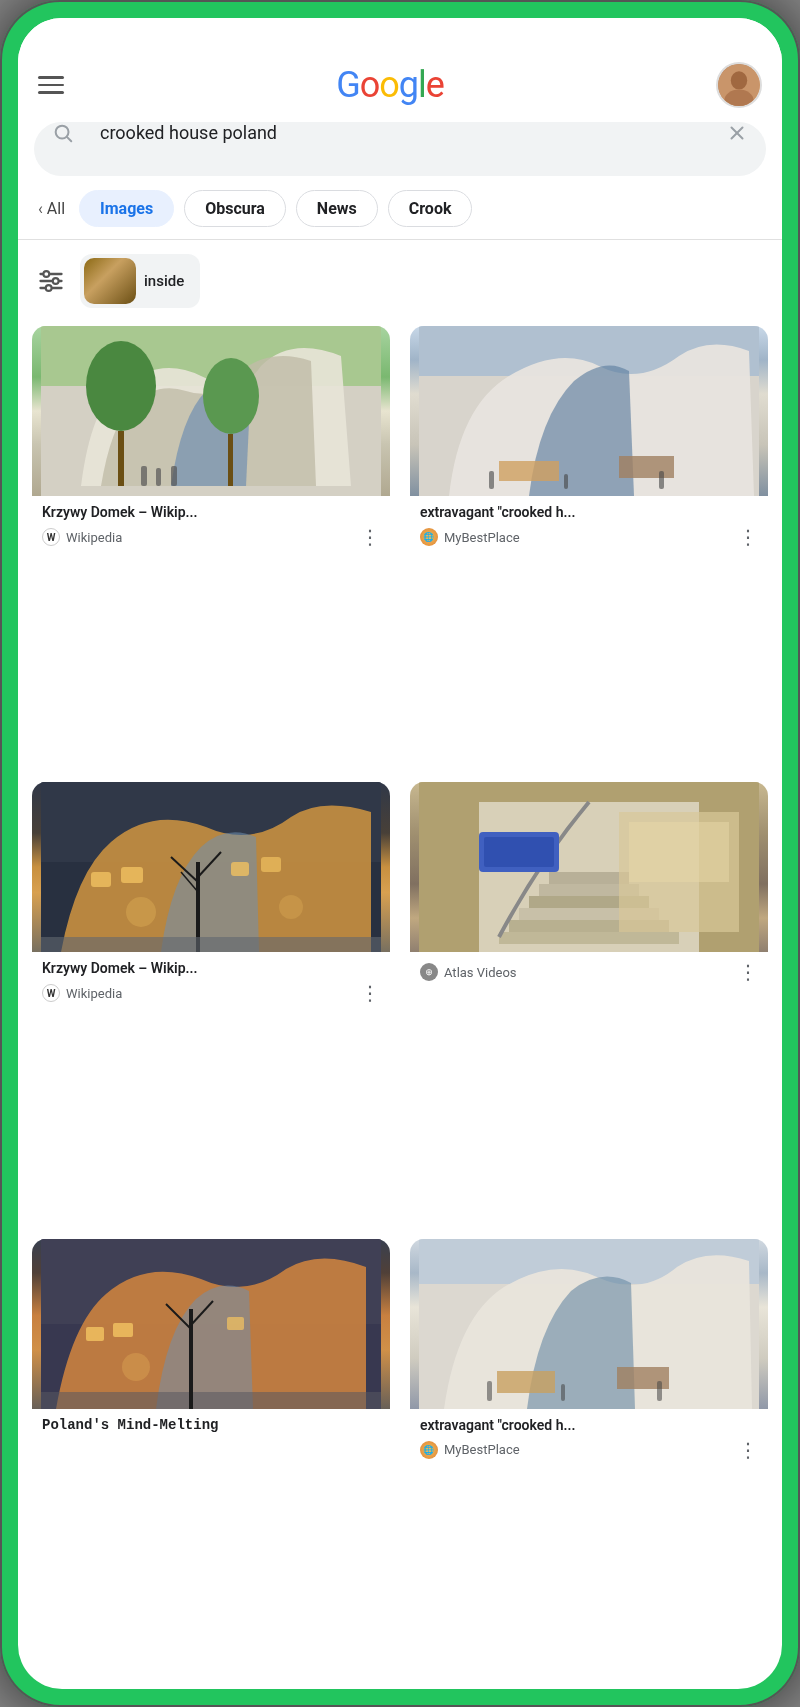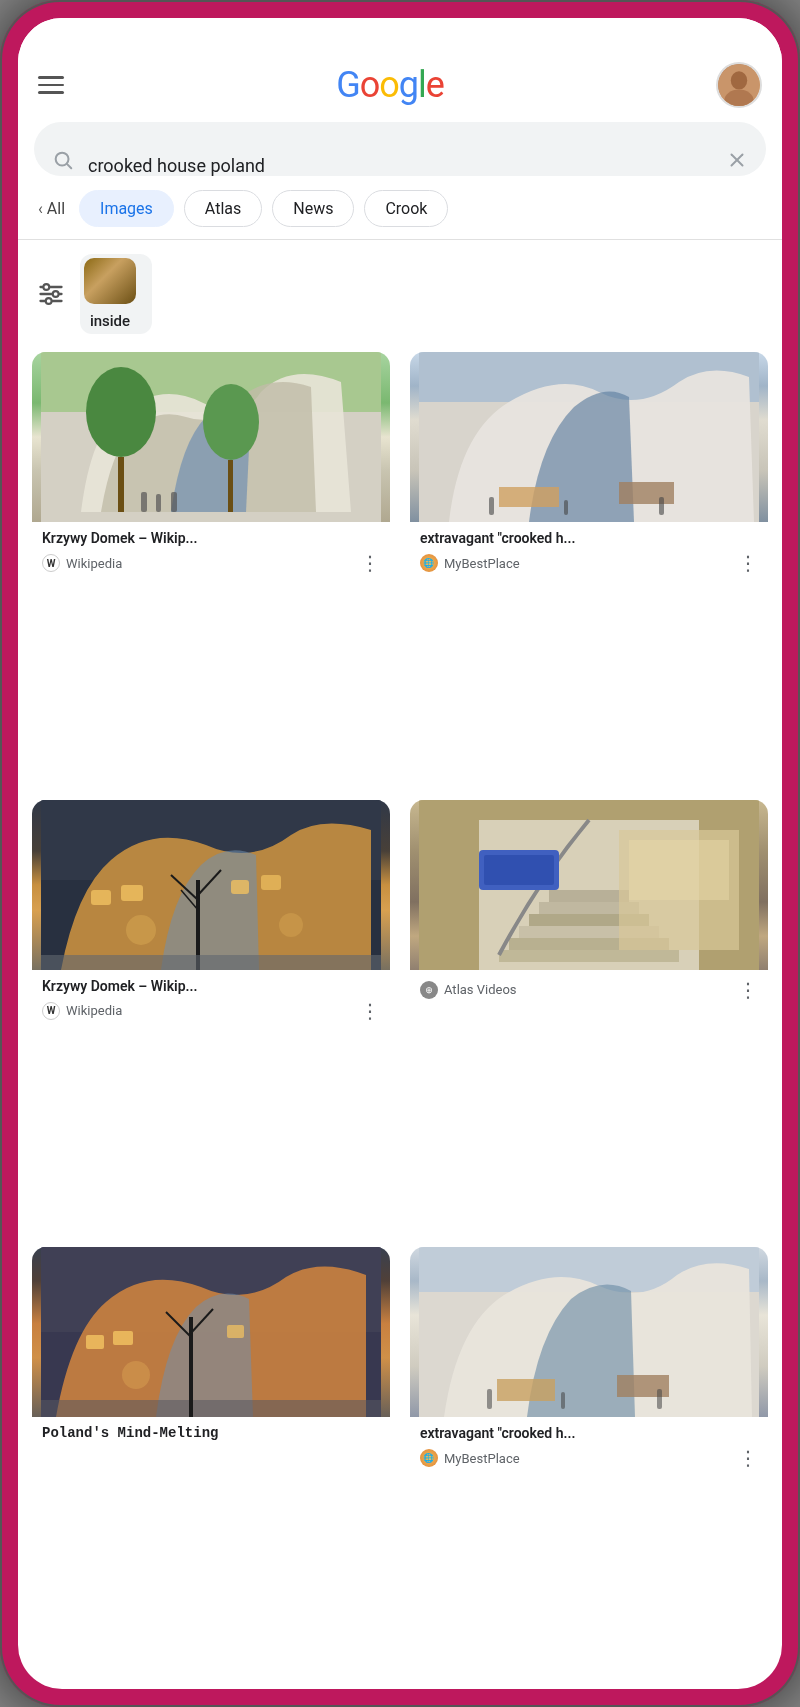--- a/index.html
+++ b/index.html
@@ -9,21 +9,21 @@
       display: flex;
       justify-content: center;
       align-items: center;
       min-height: 100vh;
       font-family: 'Roboto', Arial, sans-serif;
     }
 
     .phone-frame {
       width: 800px;
       height: 1707px;
-      background: #be185d;
+      background: #22c55e;
       border-radius: 60px;
       padding: 18px;
       box-shadow: 0 0 60px rgba(0,0,0,0.7), inset 0 0 0 2px #555;
       position: relative;
       overflow: hidden;
     }
 
     .phone-screen {
       width: 100%;
       height: 100%;
@@ -99,26 +99,27 @@
       align-items: center;
       justify-content: center;
       font-size: 22px;
       color: #fff;
     }
 
     
     .search-bar {
       margin: 4px 16px 14px;
       display: flex;
-      align-items: flex-end;
+      align-items: flex-start;
       background: #f1f3f4;
       border-radius: 30px;
       padding: 0 18px;
       height: 54px;
       flex-shrink: 0;
+      gap: 12px;
     }
 
     .search-icon-wrap {
       margin-right: 14px;
       color: #9aa0a6;
       font-size: 22px;
     }
 
     .search-text {
       flex: 1;
@@ -157,21 +158,21 @@
       padding: 8px 4px;
       cursor: pointer;
     }
 
     .tab-item {
       display: flex;
       align-items: flex-start;
       padding: 8px 20px;
       border-radius: 30px;
       font-size: 16px;
-      font-weight: 400;
+      font-weight: 700;
       white-space: nowrap;
       cursor: pointer;
       border: 1.5px solid #dadce0;
       color: #202124;
     }
 
     .tab-item.active {
       background: #e8f0fe;
       border-color: #e8f0fe;
       color: #1a73e8;
@@ -203,21 +204,20 @@
     .filter-chip {
       display: flex;
       align-items: center;
       gap: 8px;
       background: #f1f3f4;
       border-radius: 12px;
       padding: 4px 16px 4px 4px;
       cursor: pointer;
       white-space: nowrap;
       flex-shrink: 0;
-      flex-direction: column;
     }
 
     .filter-chip-thumb {
       width: 52px;
       height: 46px;
       border-radius: 10px;
       overflow: hidden;
       flex-shrink: 0;
     }
 
@@ -444,21 +444,21 @@
 
     <div class="filter-tabs">
       <div class="tab-all">
         <span class="chevron-left">‹</span>
         <span>All</span>
       </div>
       <div class="tab-item active">
         <span>Images</span>
       </div>
       <div class="tab-item">
-        <span>Atlas</span>
+        <span>Obscura</span>
       </div>
       <div class="tab-item">
         <span>News</span>
       </div>
       <div class="tab-item">
         <span>Crook</span>
       </div>
     </div>
 
     <div class="image-filters">

